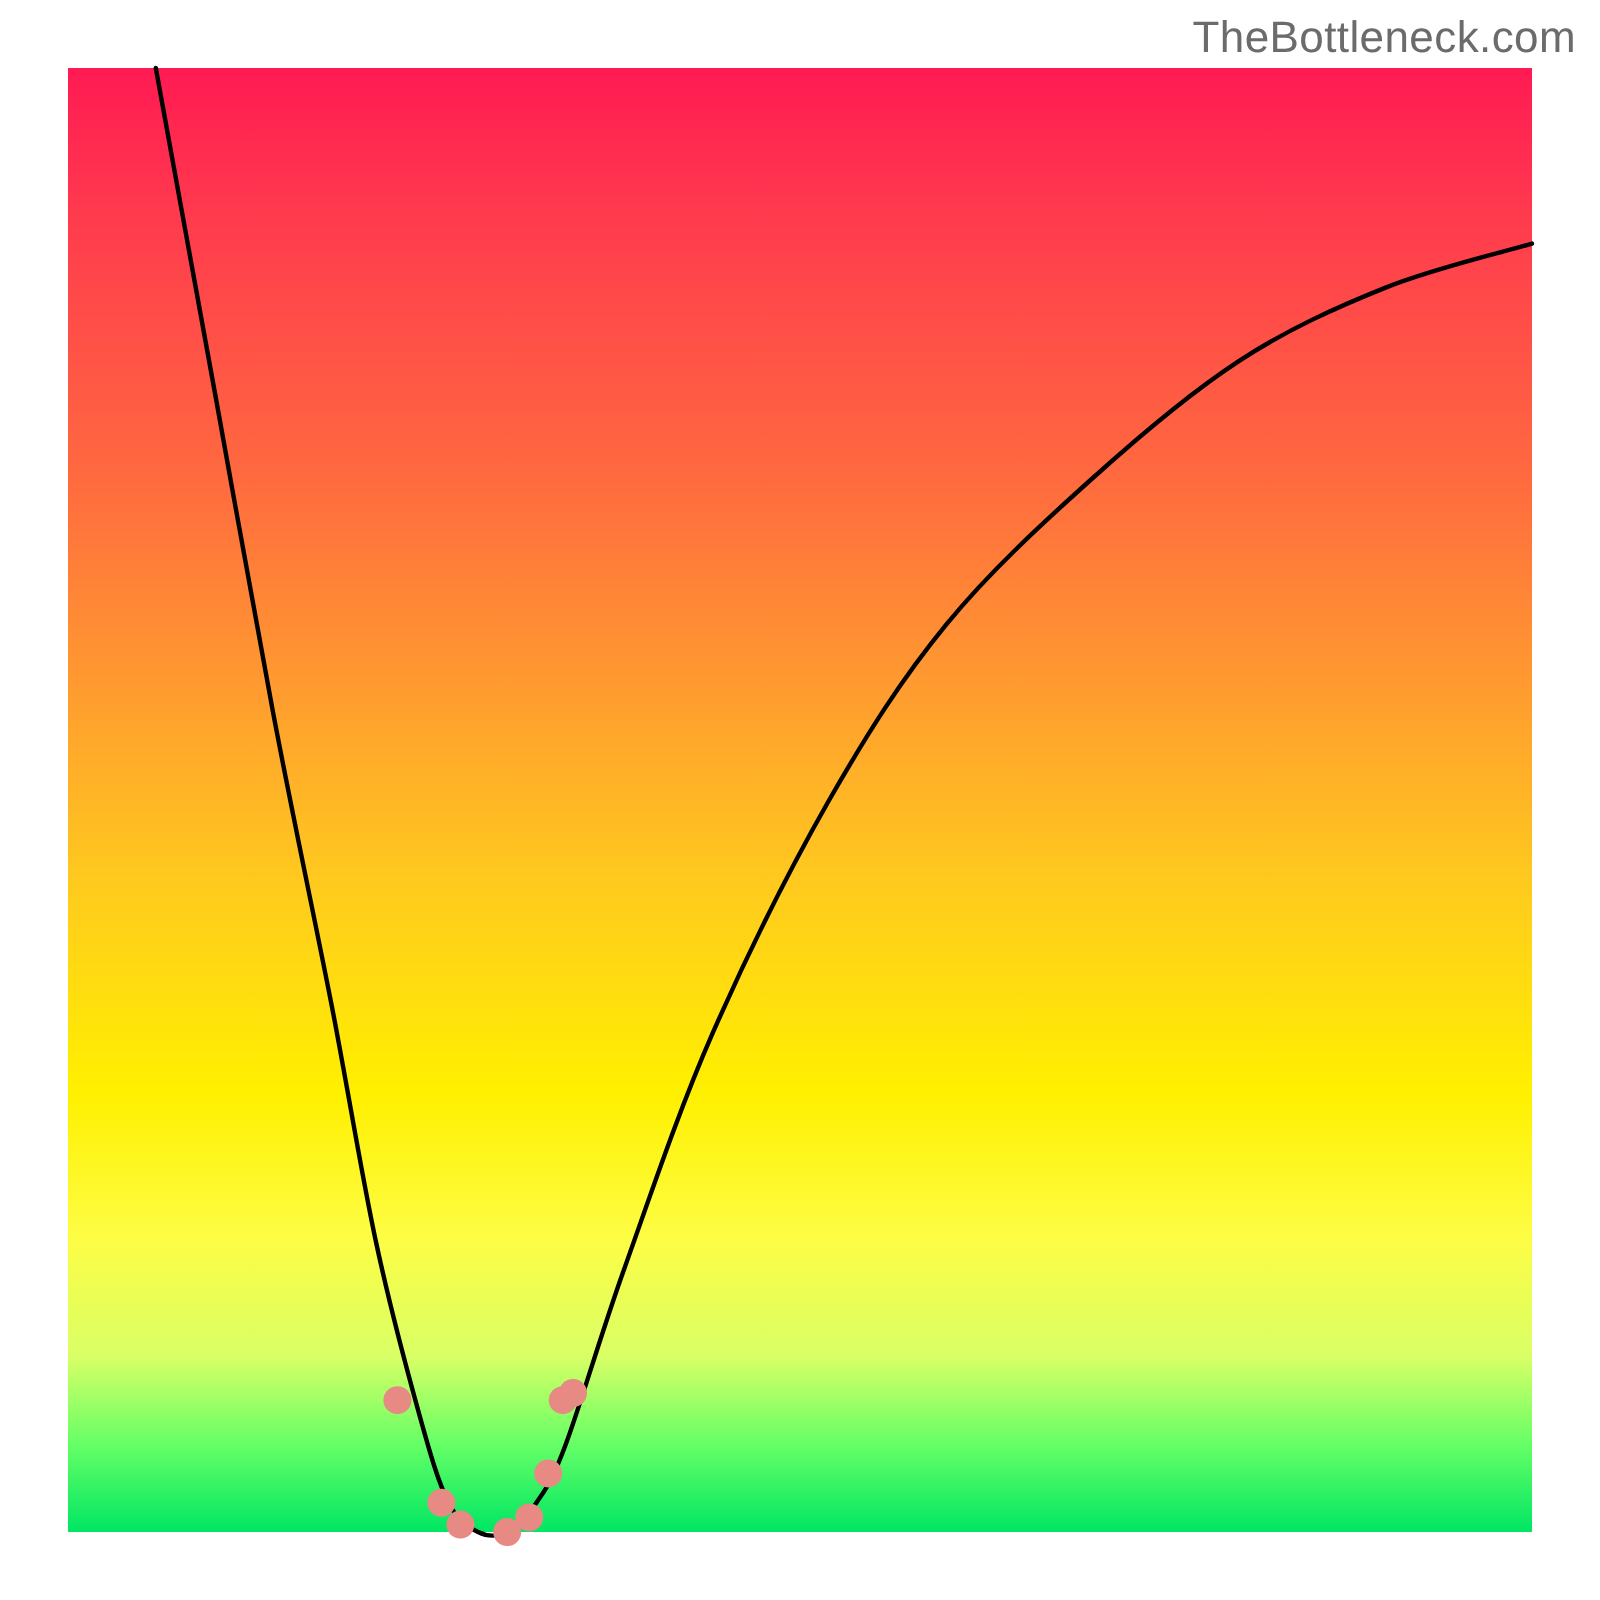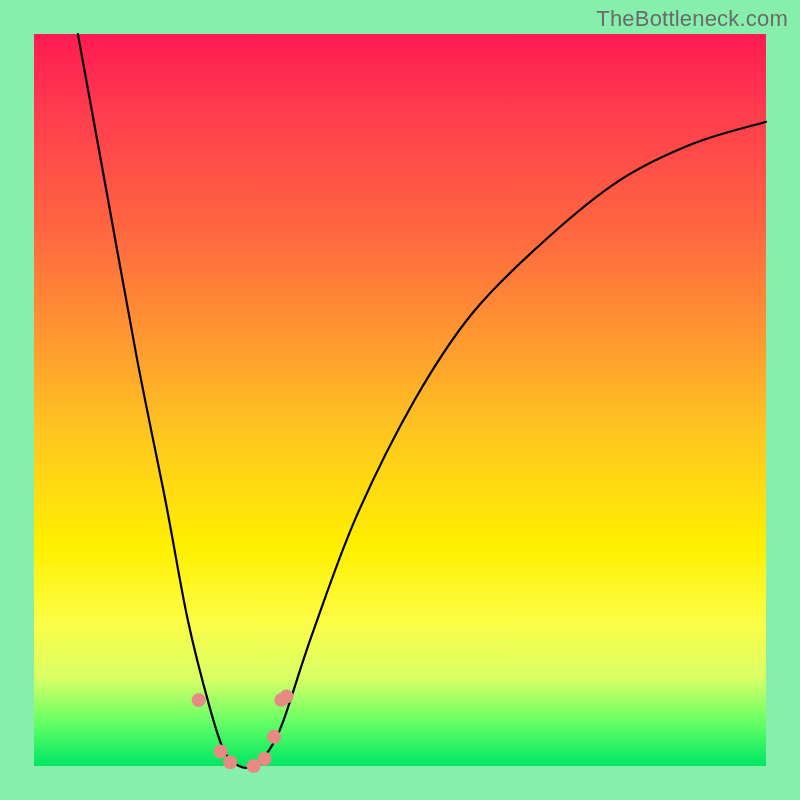--- a/index.html
+++ b/index.html
@@ -10,21 +10,21 @@
     background: #000;
     overflow: hidden;
     font-family: Arial, Helvetica, sans-serif;
   }
   .frame {
     position: absolute;
     left: 0;
     top: 0;
     width: 800px;
     height: 800px;
-    background: #86efac;
+    background: #ffffff;
   }
   .plot-area {
     position: absolute;
     left: 34px;
     top: 34px;
     width: 732px;
     height: 732px;
     
     background: linear-gradient(
       to bottom,

